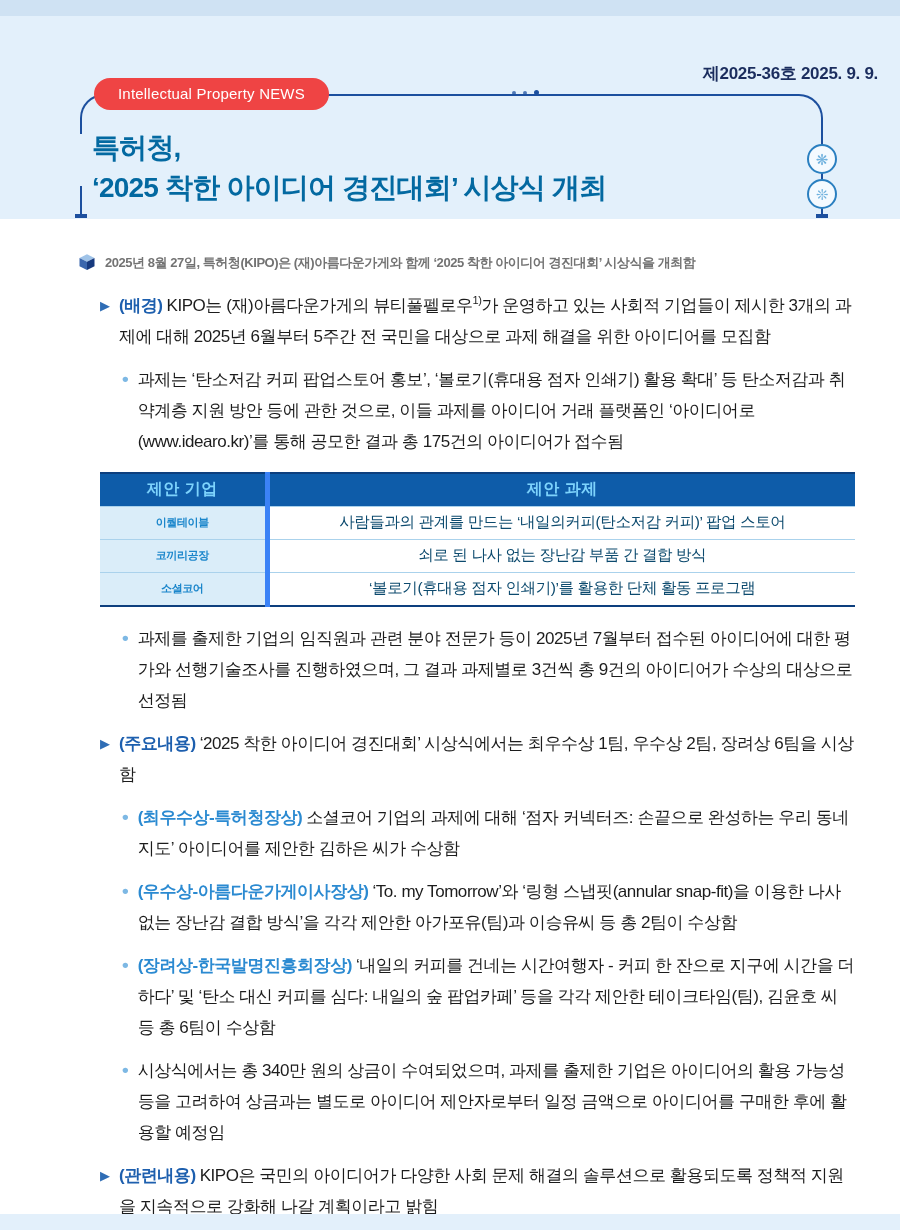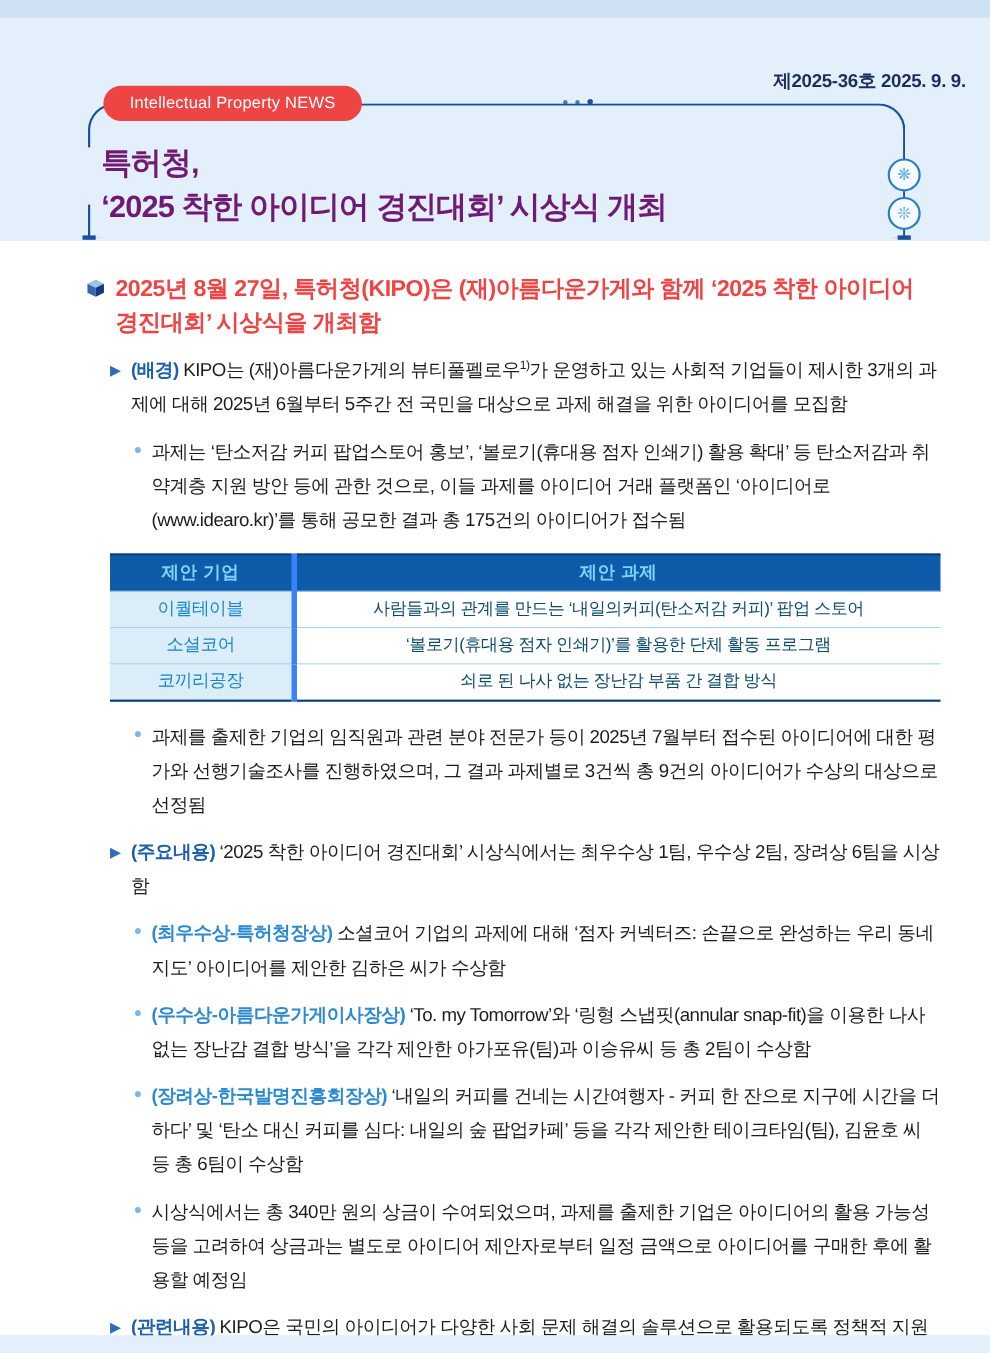--- a/index.html
+++ b/index.html
@@ -29,39 +29,39 @@
     padding:7px 24px 8px; border-radius:17px; white-space:nowrap;
   }
   .pill-dots { position:absolute; left:512px; top:74px; z-index:3; display:flex; align-items:center; gap:7px; }
   .pill-dots .d { width:5px; height:5px; border-radius:50%; background:#1c4f9e; }
   .pill-dots .d.small { width:4px; height:4px; opacity:0.75; }
   .left-dash { position:absolute; left:76px; top:118px; width:10px; height:52px; background:#e3f0fb; z-index:2; }
   .left-dash .d { width:5px; height:5px; border-radius:50%; background:#1c4f9e; margin:6px auto; }
   .left-dash .d.big { width:7px; height:7px; }
   .doc-title {
     position:absolute; left:92px; top:112px; z-index:3;
-    color:#701a75; font-size:28px; font-weight:800; line-height:40px; letter-spacing:-0.8px;
+    color:#0369a1; font-size:28px; font-weight:800; line-height:40px; letter-spacing:-0.8px;
   }
   .side-icon {
     position:absolute; right:63px; z-index:3; width:30px; height:30px; border-radius:50%;
     background:#f4faff; border:2px solid #2a7fc0; color:#6fb1de;
     display:flex; align-items:center; justify-content:center; font-size:15px; line-height:1;
   }
   .side-icon.one { top:128px; }
   .side-icon.two { top:163px; }
   
   .main {
     position:absolute; top:203px; left:0; width:900px; height:995px;
     background:#ffffff; padding:28px 45px 0 78px;
   }
   .bottom-band { position:absolute; bottom:0; left:0; width:900px; height:32px; background:#e3f0fb; }
 
   .item { display:flex; gap:9px; margin-bottom:12px; }
   .item .txt { font-size:17px; line-height:31px; color:#1c1c1c; letter-spacing:-0.45px; }
-  .lead .txt { font-size:21px; font-weight:700; color:#ef4444; }
+  .lead .txt { font-size:13px; font-weight:700; color:#737373; }
   .lead .cube { flex:0 0 auto; margin-top:6px; }
   .lv2 { margin-left:22px; }
   .lv3 { margin-left:44px; }
   .marker-arrow { flex:0 0 auto; color:#2f6db5; font-size:13px; line-height:31px; }
   .marker-dot { flex:0 0 auto; color:#7db8e4; font-size:19px; font-weight:700; line-height:30px; }
   .lbl { font-weight:700; margin-right:4px; }
   .lbl.deep { color:#1d5fae; }
   .lbl.sky { color:#2b8ad1; }
   sup { font-size:11px; line-height:0; }
 
@@ -74,21 +74,21 @@
   table.proposal th {
     background:#0e5ca9; color:#7dd3fc; font-size:16px; font-weight:700;
     padding:5px 6px 6px; letter-spacing:0.5px;
   }
   table.proposal th + th, table.proposal td + td { border-left:5px solid #3b82f6; }
   table.proposal td {
     text-align:center; font-size:15.5px; padding:5px 6px 6px;
     border-top:1px solid #aad2ec; color:#0c4a6e; letter-spacing:-0.4px;
   }
   table.proposal td.company {
-    background:#daedf9; color:#1b86cb; font-weight:400; font-size:16px;
+    background:#daedf9; color:#1b86cb; font-weight:700; font-size:11px;
   }
   table.proposal col.c1 { width:167px; }
 </style>
 </head>
 <body>
 
 <div class="page">
 
   <div class="top-band">
     <div class="issue-no">제2025-36호 2025. 9. 9.</div>
@@ -153,27 +153,27 @@
           <th>제안 기업</th>
           <th>제안 과제</th>
         </tr>
       </thead>
       <tbody>
         <tr>
           <td class="company">이퀄테이블</td>
           <td>사람들과의 관계를 만드는 ‘내일의커피(탄소저감 커피)’ 팝업 스토어</td>
         </tr>
         <tr>
+          <td class="company">코끼리공장</td>
+          <td>쇠로 된 나사 없는 장난감 부품 간 결합 방식</td>
+        </tr>
+        <tr>
           <td class="company">소셜코어</td>
           <td>‘볼로기(휴대용 점자 인쇄기)’를 활용한 단체 활동 프로그램</td>
         </tr>
-        <tr>
-          <td class="company">코끼리공장</td>
-          <td>쇠로 된 나사 없는 장난감 부품 간 결합 방식</td>
-        </tr>
       </tbody>
     </table>
 
     <div class="item lv3">
       <span class="marker-dot">•</span>
       <span class="txt">과제를 출제한 기업의 임직원과 관련 분야 전문가 등이 2025년 7월부터 접수된 아이디어에 대한 평가와 선행기술조사를 진행하였으며, 그 결과 과제별로 3건씩 총 9건의 아이디어가 수상의 대상으로 선정됨</span>
     </div>
 
     <div class="item lv2">
       <span class="marker-arrow">▶</span>

